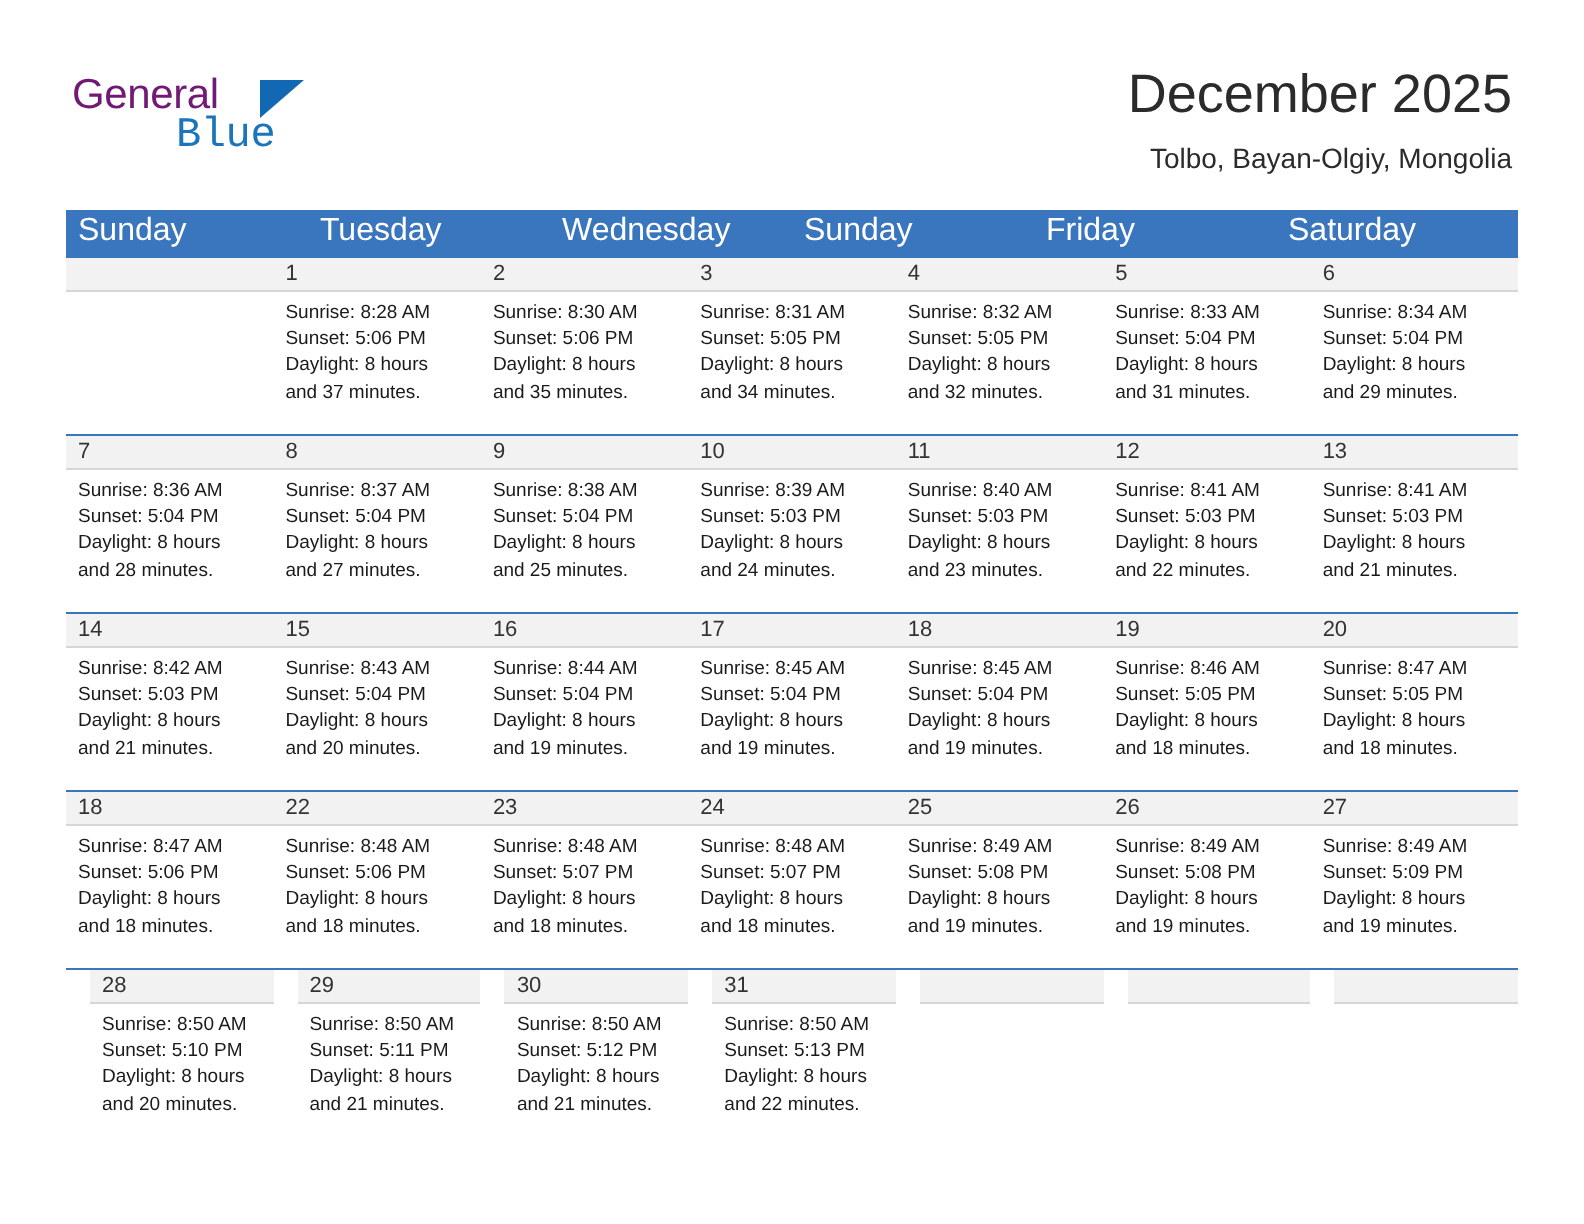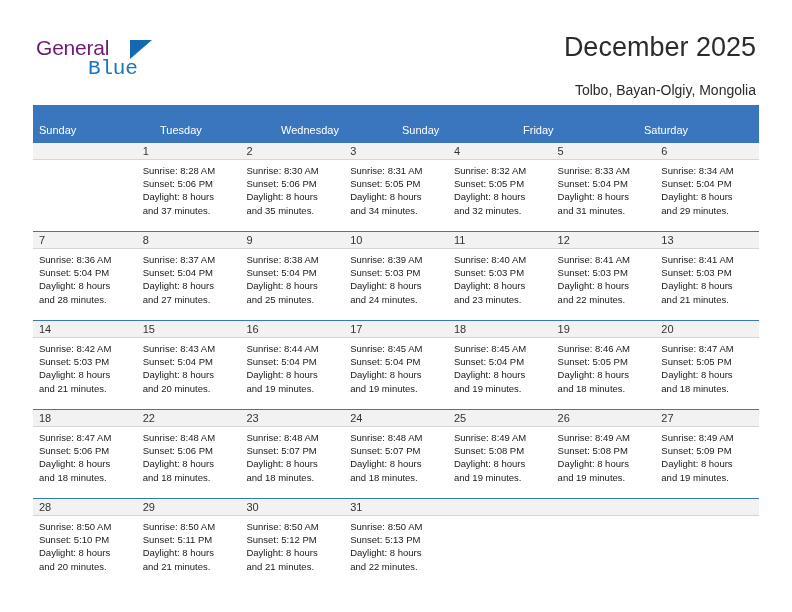--- a/index.html
+++ b/index.html
@@ -72,51 +72,51 @@
   .cal-title {
     font-size: 27px;
     color: #2b2b2b;
     line-height: 34px;
     white-space: nowrap;
   }
   .cal-subtitle {
     font-size: 14px;
     color: #2b2b2b;
     line-height: 20px;
-    margin-top: 16px;
+    margin-top: 5px;
     white-space: nowrap;
   }
 
   
   .calendar {
     position: absolute;
     left: 33px;
     top: 105px;
     width: 726px;
   }
   .weekdays {
     display: flex;
     width: 100%;
     background: #3a76bd;
   }
   .weekday {
     flex: 1 1 0;
     box-sizing: border-box;
-    padding: 18px 0 5px 6px;
-    font-size: 11px;
+    padding: 4px 0 5px 6px;
+    font-size: 16px;
     color: #ffffff;
     line-height: 14px;
   }
   .week {
     display: flex;
     width: 100%;
     border-top: 1px solid #3a76bd;
     box-sizing: border-box;
   }
-  .week:last-child .day { border-bottom: none; }
+  .week:last-child .day { border-bottom: none; margin-left: 12px; }
   .day {
     flex: 1 1 0;
     box-sizing: border-box;
     width: 103.71px;
     height: 88px;
     position: relative;
     background: #ffffff;
   }
   .day-num {
     height: 17px;

